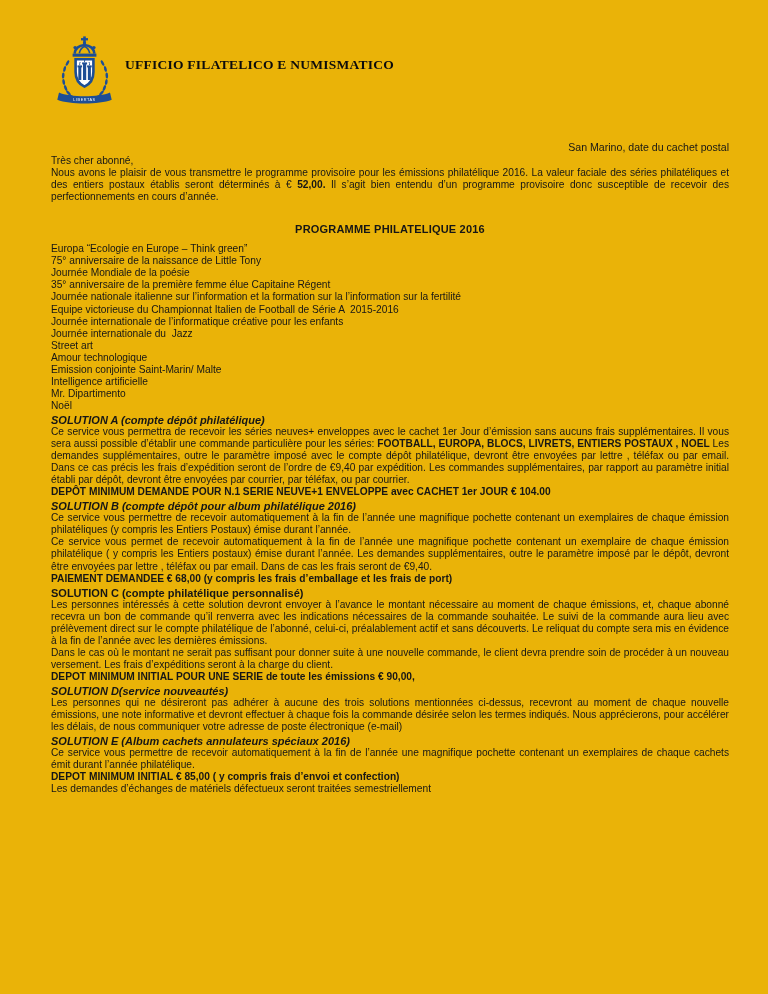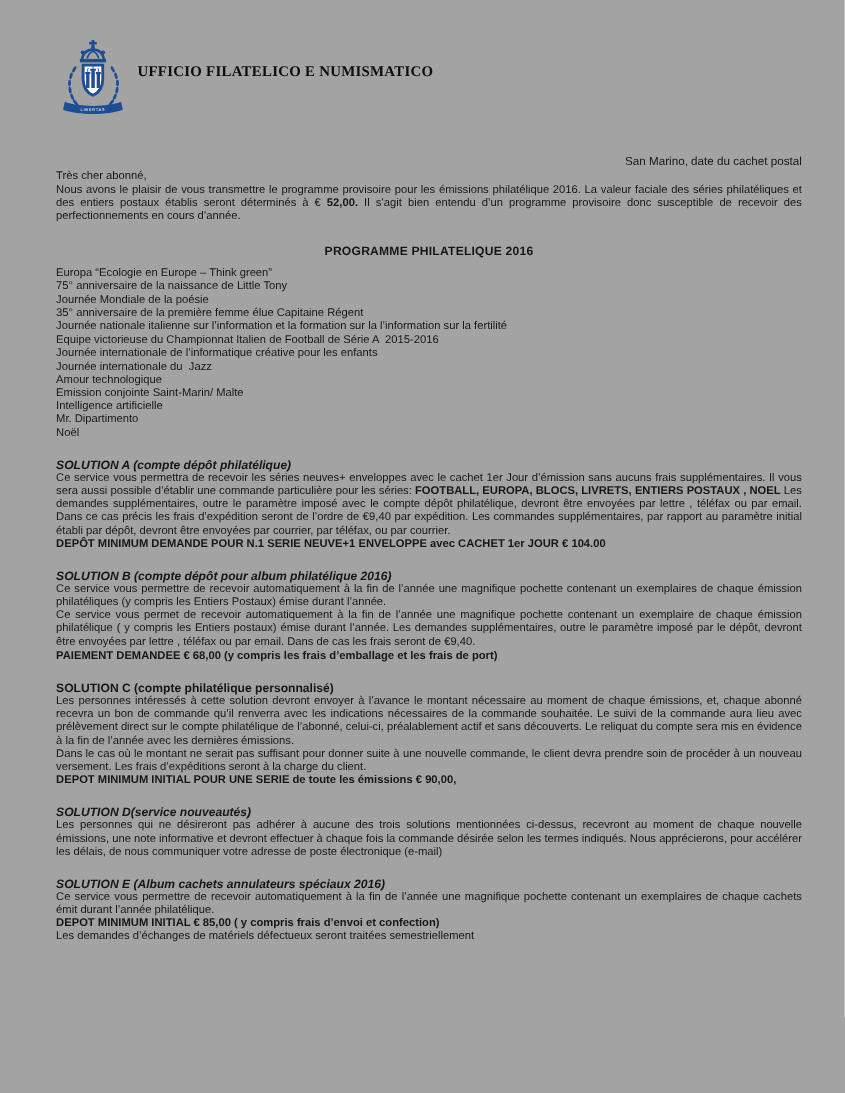--- a/index.html
+++ b/index.html
@@ -6,21 +6,21 @@
   html, body { background: #ffffff; }
   body {
     width: 768px; height: 994px;
     font-family: "Liberation Sans", "DejaVu Sans", sans-serif;
     color: #161616;
     -webkit-font-smoothing: antialiased;
   }
   .page {
     position: relative;
     width: 768px; height: 994px;
-    background: #a3a3a3;
+    background: #eab308;
     overflow: hidden;
   }
   
   .header { position: absolute; left: 54px; top: 36px; display: flex; align-items: flex-start; }
   .crest { width: 62px; height: 74px; color: #1d4e95; flex: 0 0 auto; }
   .org-block { padding-top: 21px; padding-left: 9px; }
   .org-name {
     font-family: "Liberation Serif", "DejaVu Serif", serif;
     font-weight: bold; font-size: 13.5px; letter-spacing: 0.25px; color: #0c0c0c;
     white-space: nowrap;
@@ -41,21 +41,21 @@
   .center-title {
     text-align: center; font-weight: bold; font-size: 11px;
     letter-spacing: 0.2px; margin-top: 20px; margin-bottom: 8px;
   }
   .program-list { }
   .program-item { white-space: pre-wrap; }
   .offer-heading {
     text-align: center; font-weight: bold; font-style: italic;
     font-size: 10.8px; margin-top: 13px; margin-bottom: 4px;
   }
-  .sol-heading { font-weight: bold; font-size: 11px; margin-top: 17px; }
+  .sol-heading { font-weight: bold; font-size: 11px; margin-top: 2px; }
   .sol-heading.italic { font-style: italic; }
   section { display: block; }
   b { font-weight: bold; }
 </style>
 </head>
 <body>
 
 <div class="page">
 
   <header class="header">
@@ -130,20 +130,21 @@
 
     <div class="program-list">
       <div class="program-item">Europa “Ecologie en Europe – Think green”</div>
       <div class="program-item">75° anniversaire de la naissance de Little Tony</div>
       <div class="program-item">Journée Mondiale de la poésie</div>
       <div class="program-item">35° anniversaire de la première femme élue Capitaine Régent</div>
       <div class="program-item">Journée nationale italienne sur l’information et la formation sur la l’information sur la fertilité</div>
       <div class="program-item">Equipe victorieuse du Championnat Italien de Football de Série A  2015-2016</div>
       <div class="program-item">Journée internationale de l’informatique créative pour les enfants</div>
       <div class="program-item">Journée internationale du  Jazz</div>
+      <div class="program-item">Street art</div>
       <div class="program-item">Amour technologique</div>
       <div class="program-item">Emission conjointe Saint-Marin/ Malte</div>
       <div class="program-item">Intelligence artificielle</div>
       <div class="program-item">Mr. Dipartimento</div>
       <div class="program-item">Noël</div>
     </div>
 
 
     <section>
       <h4 class="sol-heading italic">SOLUTION A (compte dépôt philatélique)</h4>

